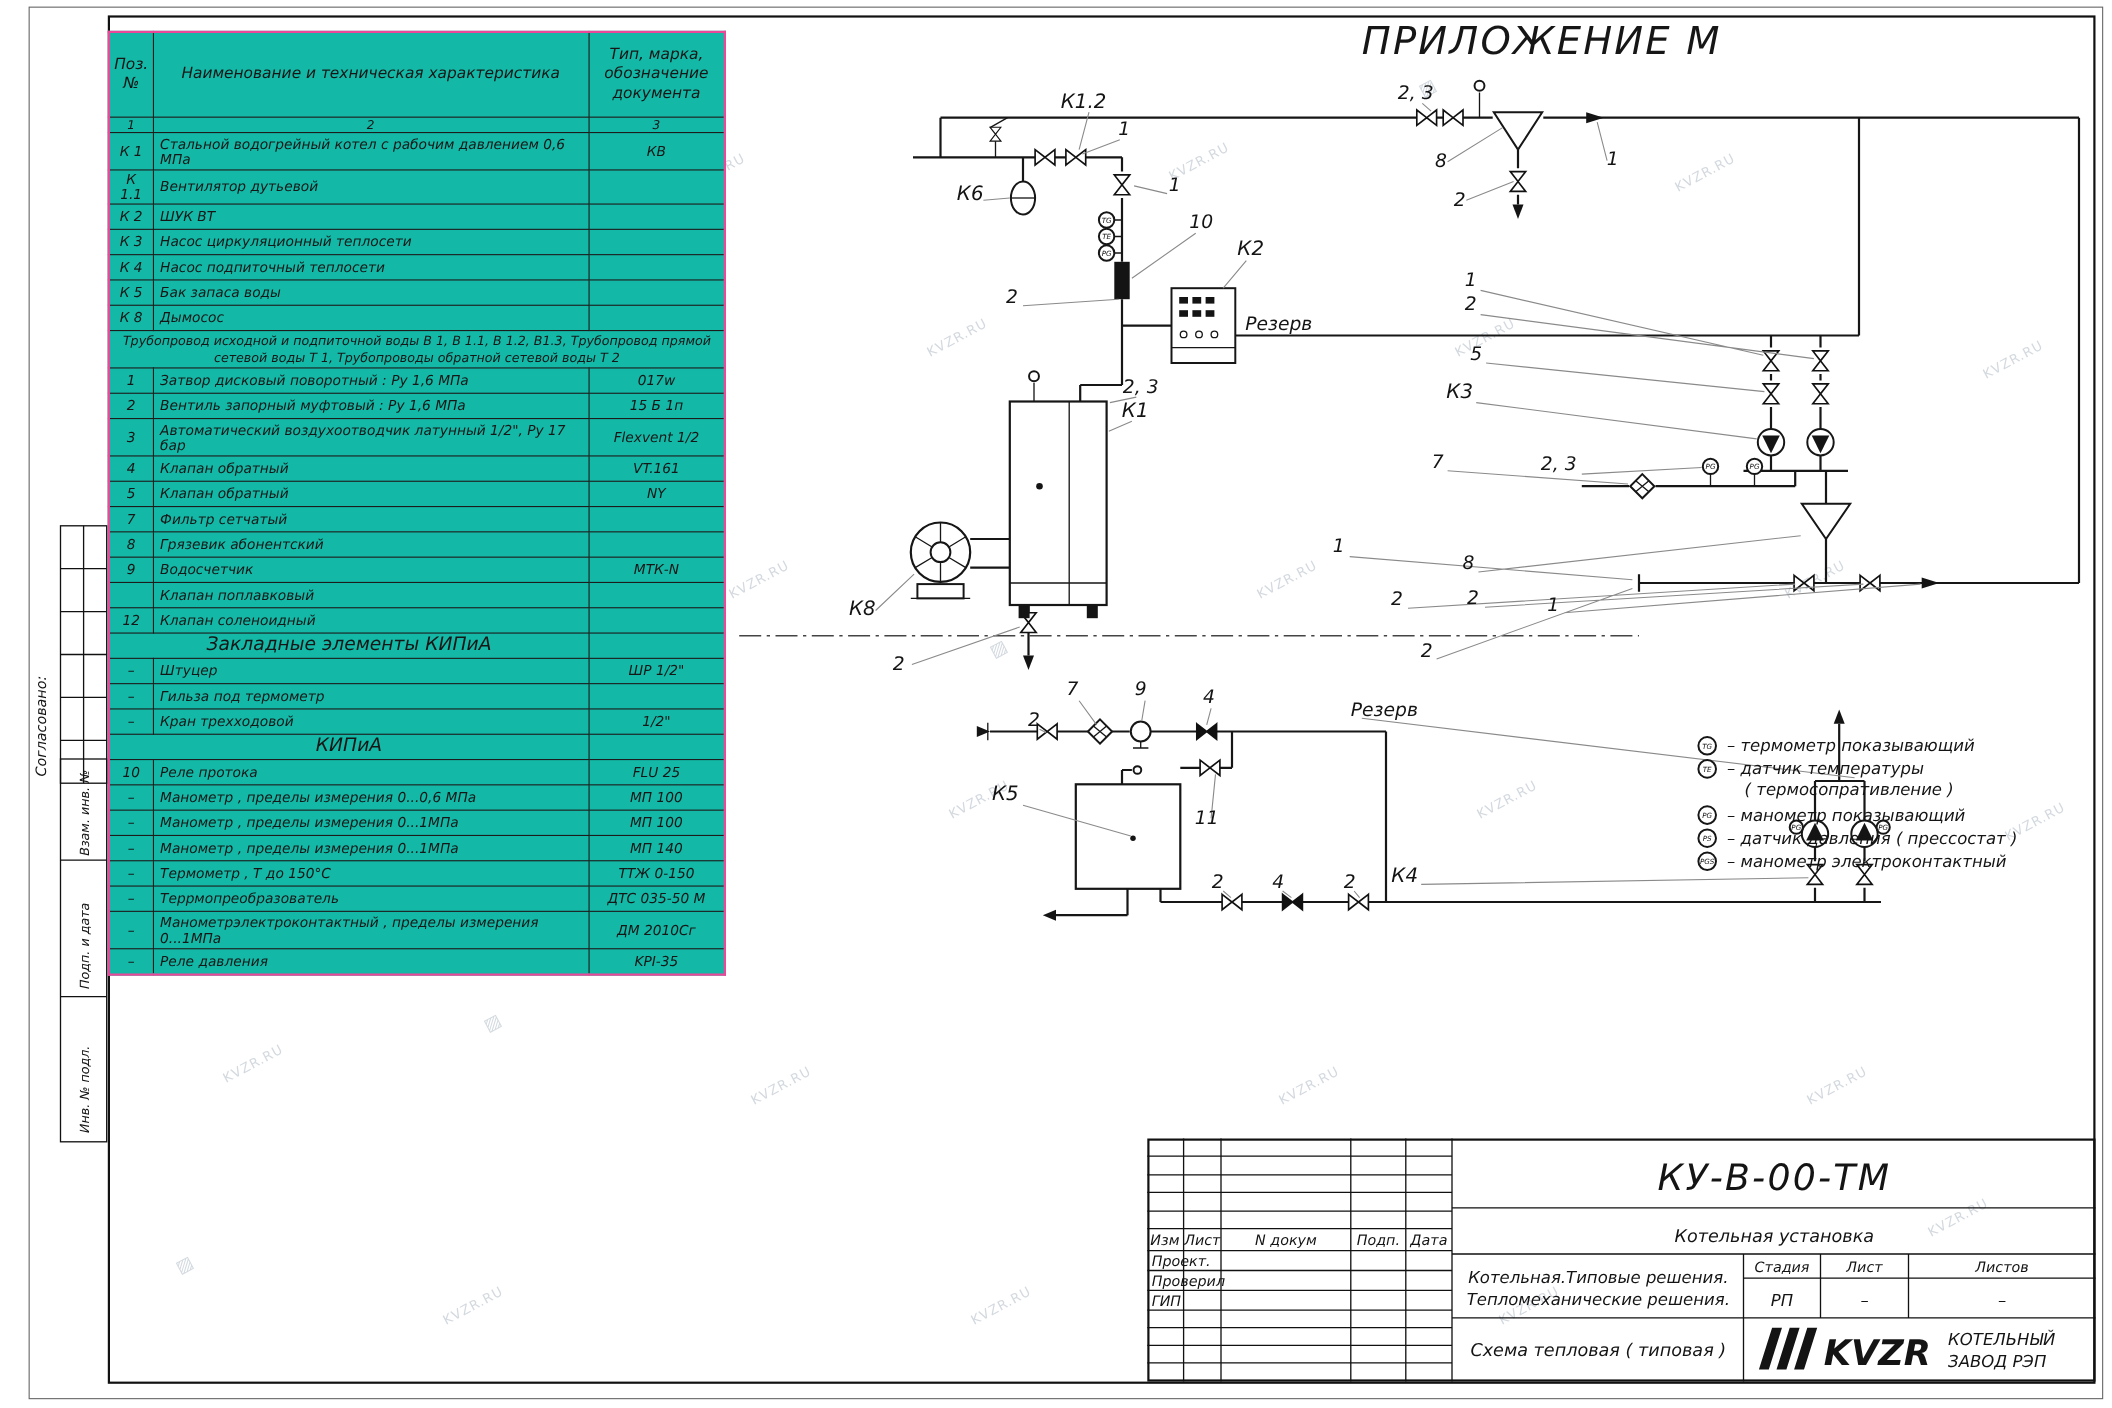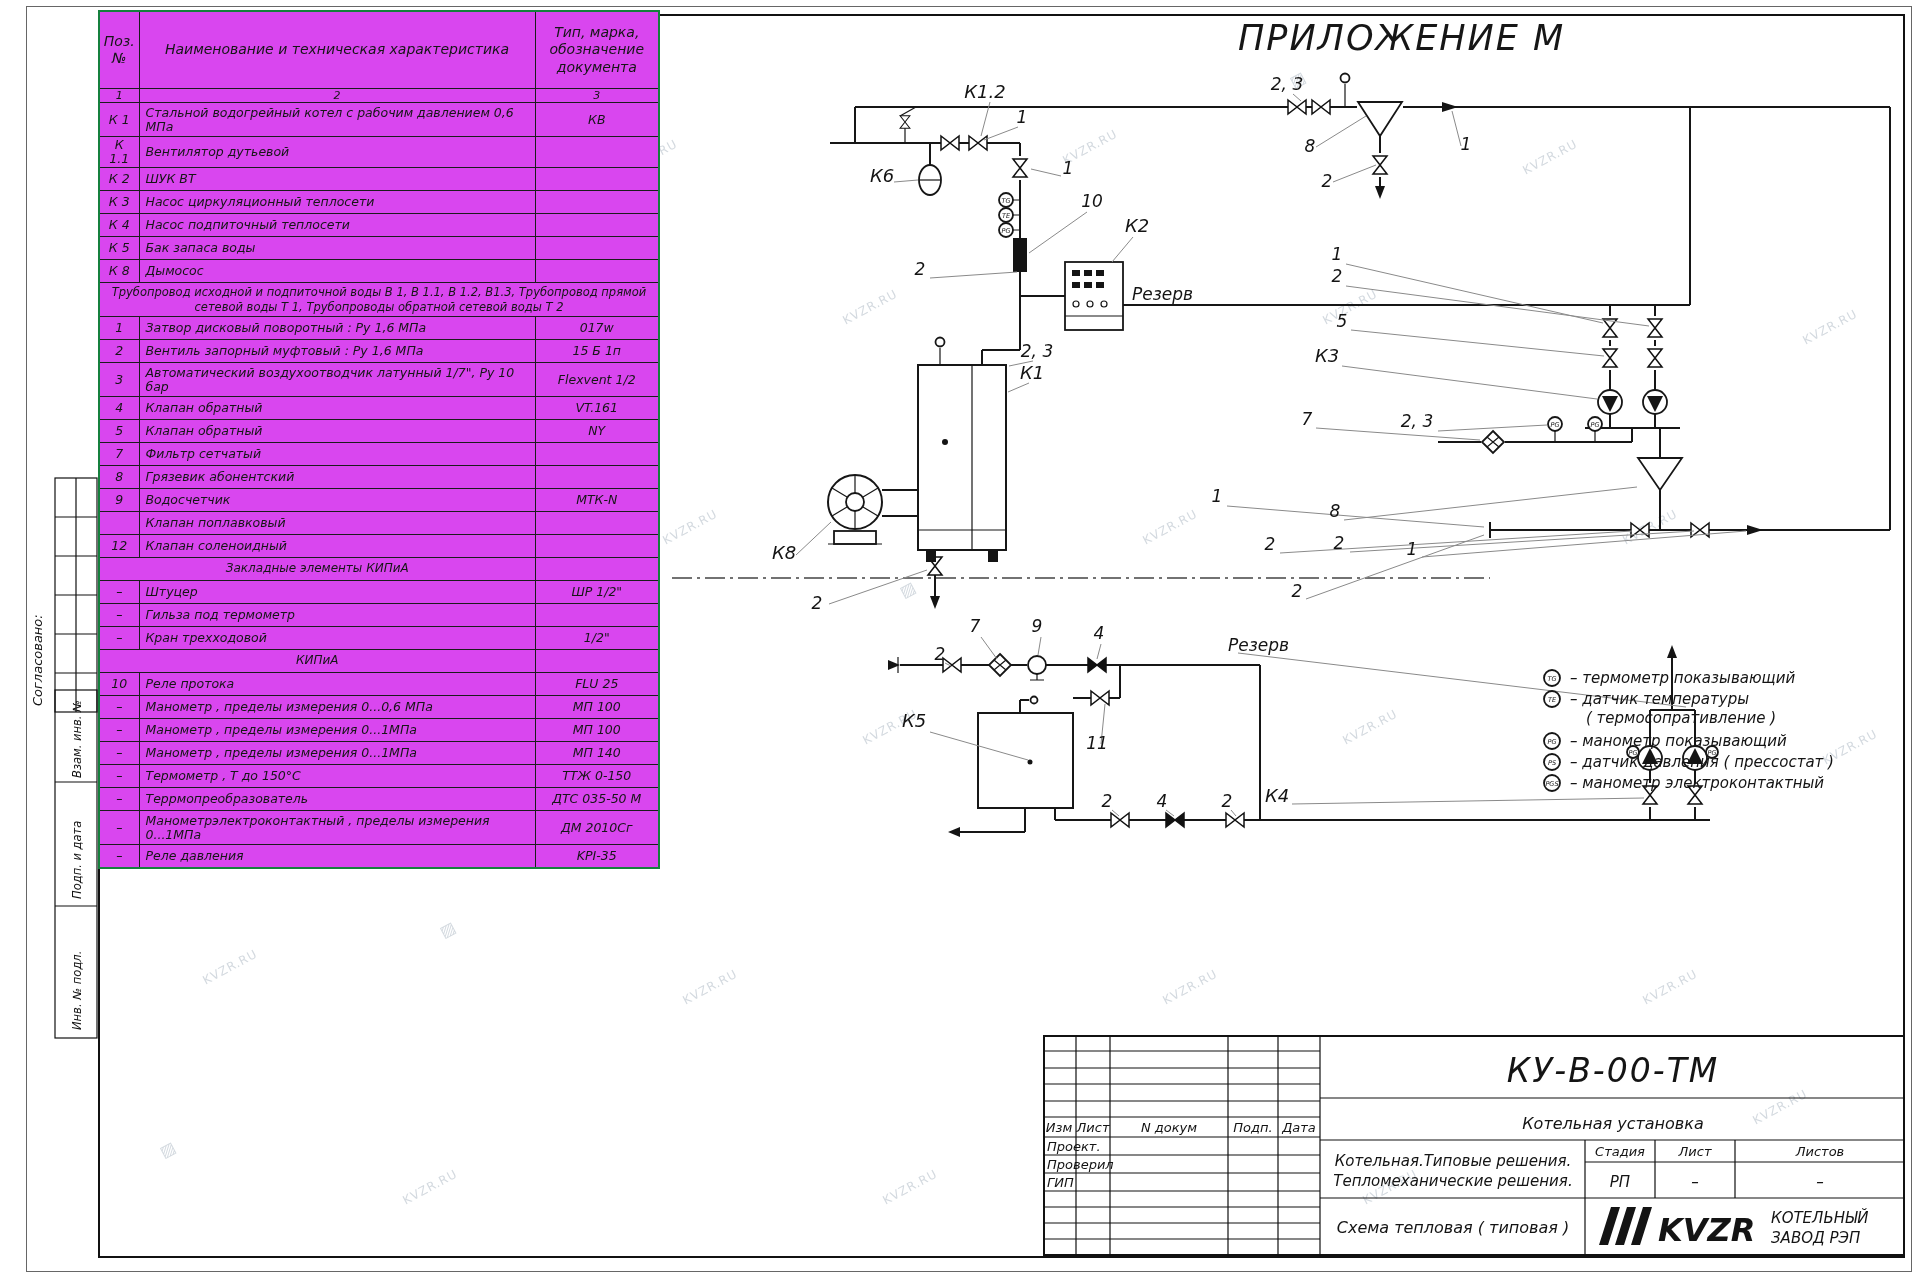--- a/index.html
+++ b/index.html
@@ -10,32 +10,32 @@
   .wm{position:absolute;color:#ccd3da;font-size:12px;letter-spacing:1px;font-style:normal;
       transform:rotate(-28deg);opacity:.85;pointer-events:none;white-space:nowrap}
   .wm.g{font-size:16px;letter-spacing:0}
   
   .outer{left:26px;top:6px;width:1884px;height:1264px;border:1px solid #666}
   .frame{left:98px;top:14px;width:1803px;height:1240px;border:2px solid #111}
   
   .appendix{left:1238px;top:18px;font-size:35px;letter-spacing:2px;white-space:nowrap}
   .bstrip{top:1293px;font-size:14px}
   
-  table.pt{border-collapse:collapse;table-layout:fixed;width:560px;background:#d946ef;
-           position:absolute;left:98px;top:10px;border:2px solid #15803d}
+  table.pt{border-collapse:collapse;table-layout:fixed;width:560px;background:#14b8a6;
+           position:absolute;left:98px;top:28px;border:2px solid #ec4899}
   .pt td{border:1px solid #1c1c1c;font-size:12.5px;line-height:1.12;padding:1px 3px;
          vertical-align:middle;overflow:hidden}
   .pt .c-pos{text-align:center}
   .pt .c-name{padding-left:6px}
   .pt .c-type{text-align:center}
   .pt .hd td{height:74px;text-align:center;font-size:14px;line-height:1.25;white-space:pre-line}
   .pt .colnum td{height:13px;font-size:11px;text-align:center;padding:0;line-height:1}
   .pt .rr td{height:20px}
   .pt .h2 td{height:31px}
-  .pt .sec td{height:20px;text-align:center;font-size:12px}
+  .pt .sec td{height:20px;text-align:center;font-size:17px}
   .pt .pipes td{height:33px;text-align:center;font-size:11.5px;line-height:1.3;padding:0 4px}
   
   svg{position:absolute;overflow:visible}
   svg text{font-family:"DejaVu Sans",sans-serif;font-style:italic;fill:#141414}
   .pp{stroke:#161616;stroke-width:2;fill:none}
   .tn{stroke:#161616;stroke-width:1.2;fill:none}
   .ld{stroke:#8a8a8a;stroke-width:1;fill:none}
   .dd{stroke:#444;stroke-width:1.3;fill:none;stroke-dasharray:20 5 3 5}
   .sh{fill:#fff;stroke:#161616;stroke-width:1.8}
   .shf{fill:#141414;stroke:none}
@@ -169,21 +169,21 @@
         <td class="c-name">Затвор дисковый поворотный :  Ру 1,6  МПа</td>
         <td class="c-type">017w</td>
       </tr>
   <tr class="rr">
         <td class="c-pos">2</td>
         <td class="c-name">Вентиль запорный муфтовый :  Ру 1,6  МПа</td>
         <td class="c-type">15 Б 1п</td>
       </tr>
   <tr class="h2">
         <td class="c-pos">3</td>
-        <td class="c-name">Автоматический воздухоотводчик  латунный 1/7",  Ру 10 бар</td>
+        <td class="c-name">Автоматический воздухоотводчик  латунный 1/2",  Ру 17 бар</td>
         <td class="c-type">Flexvent 1/2</td>
       </tr>
   <tr class="rr">
         <td class="c-pos">4</td>
         <td class="c-name">Клапан обратный</td>
         <td class="c-type">VT.161</td>
       </tr>
   <tr class="rr">
         <td class="c-pos">5</td>
         <td class="c-name">Клапан обратный</td>

